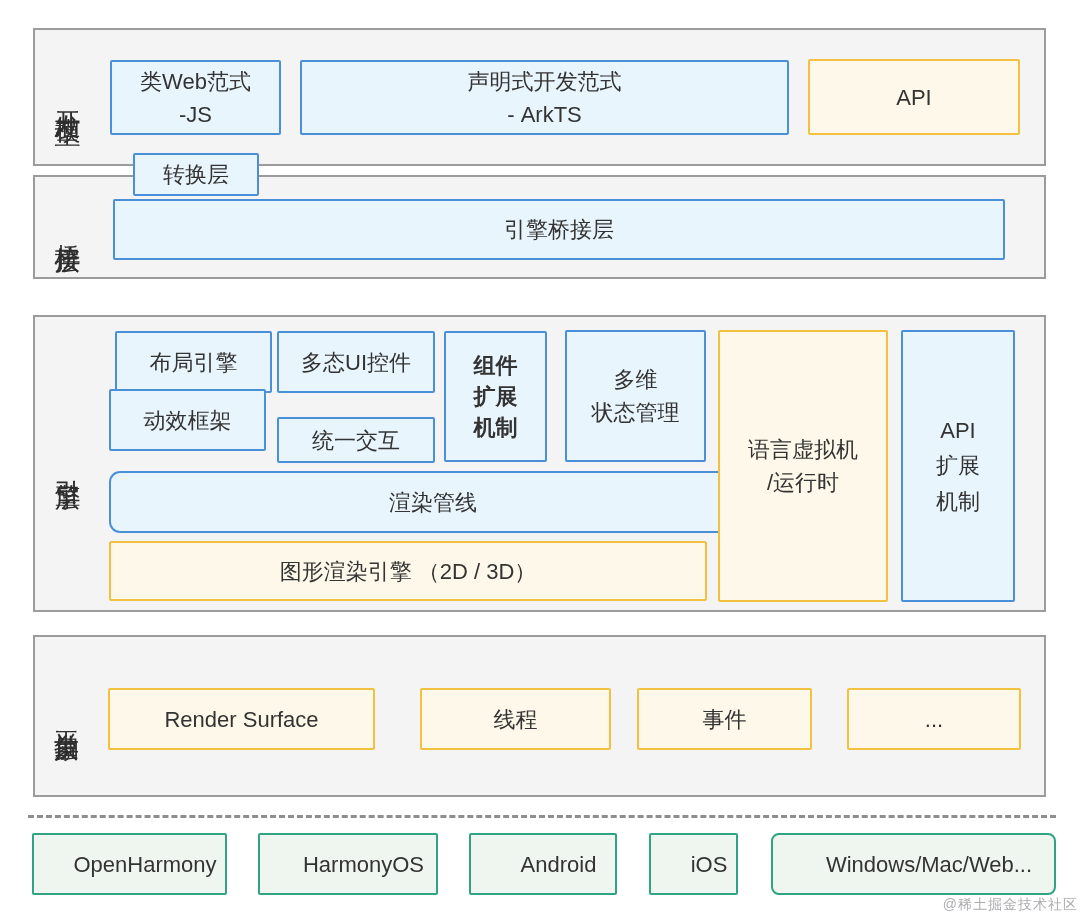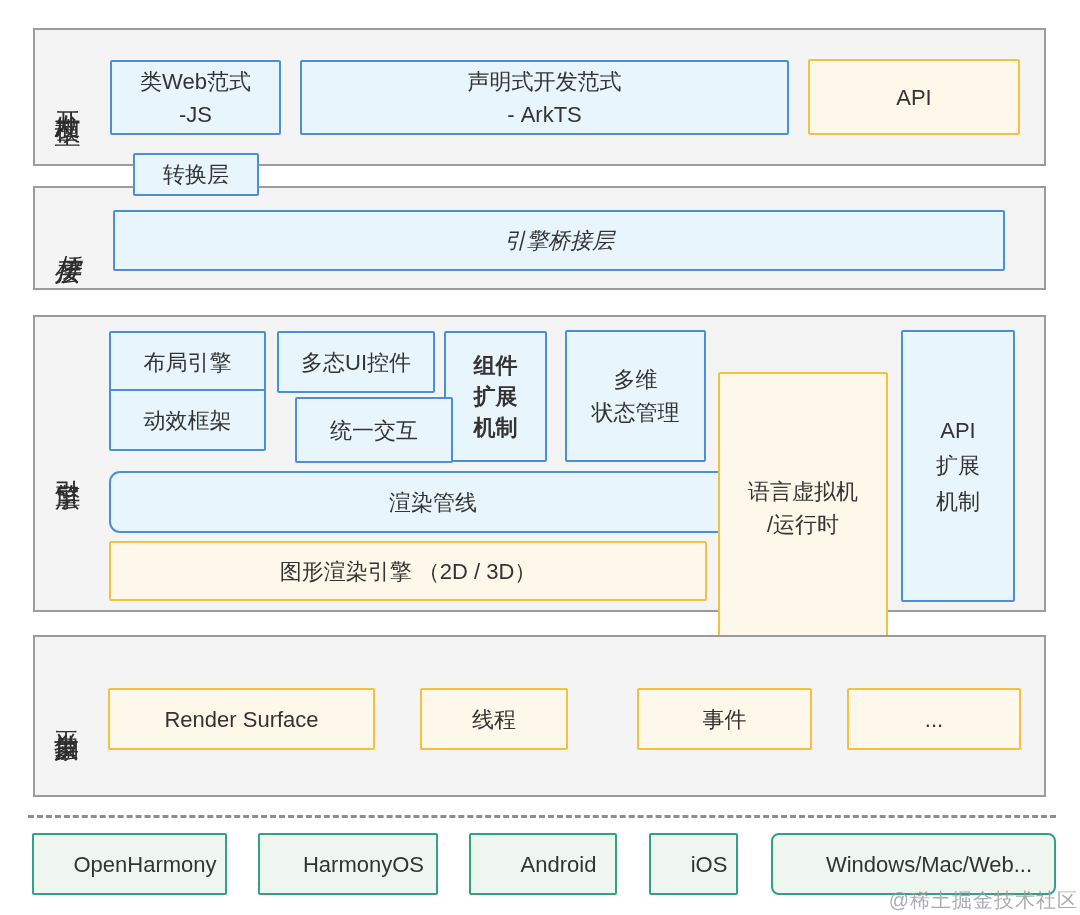--- a/index.html
+++ b/index.html
@@ -56,21 +56,21 @@
   .yellow{background:var(--yellow-fill);border:2px solid var(--yellow-border);}
   .green{background:var(--green-fill);border:2px solid var(--green-border);padding-left:31px;}
   .dashed{
     position:absolute;
     left:28px;top:815px;width:1028px;height:0;
     border-top:3px dashed #8e8e8e;
   }
   .watermark{
     position:absolute;
     right:2px;bottom:1px;
-    font-size:20px;
+    font-size:14px;
     color:var(--watermark);
     opacity:.85;
     letter-spacing:1px;
   }
 </style>
 </head>
 <body>
 
 <div id="canvas">
 
@@ -78,49 +78,49 @@
     <div class="vlabel">开发模型</div>
     <div class="box blue" style="left:75px;top:30px;width:171px;height:75px;">类Web范式
 -JS</div>
     <div class="box blue" style="left:265px;top:30px;width:489px;height:75px;">声明式开发范式
 - ArkTS</div>
     <div class="box yellow" style="left:773px;top:29px;width:212px;height:76px;">API</div>
   </div>
 
   <div class="box blue" style="left:133px;top:153px;width:126px;height:43px;z-index:5;">转换层</div>
 
-  <div class="section" style="left:33px;top:186px;width:1013px;height:104px;font-style:italic;">
+  <div class="section" style="left:33px;top:175px;width:1013px;height:104px;">
     <div class="vlabel">桥接层</div>
     <div class="box blue" style="left:78px;top:22px;width:892px;height:61px;">引擎桥接层</div>
   </div>
 
   <div class="section" style="left:33px;top:315px;width:1013px;height:297px;">
     <div class="vlabel">引擎层</div>
-    <div class="box blue" style="left:74px;top:14px;width:157px;height:62px;">布局引擎</div>
+    <div class="box blue" style="left:80px;top:14px;width:157px;height:62px;">布局引擎</div>
     <div class="box blue" style="left:242px;top:14px;width:158px;height:62px;text-align:center;">多态UI控件</div>
     <div class="box blue" style="left:409px;top:14px;width:103px;height:131px;line-height:1.42;font-weight:bold;">组件
 扩展
 机制</div>
     <div class="box blue" style="left:530px;top:13px;width:141px;height:132px;">多维
 状态管理</div>
     <div class="box blue" style="left:74px;top:72px;width:157px;height:62px;text-align:center;">动效框架</div>
-    <div class="box blue" style="left:242px;top:80px;width:158px;height:66px;margin-left:18px;">统一交互</div>
+    <div class="box blue" style="left:242px;top:100px;width:158px;height:46px;">统一交互</div>
     <div class="box blue" style="left:74px;top:154px;width:648px;height:62px;border-radius:11px;">渲染管线</div>
     <div class="box yellow" style="left:74px;top:224px;width:598px;height:60px;">图形渲染引擎 （2D / 3D）</div>
-    <div class="box yellow" style="left:683px;top:13px;width:170px;height:272px;margin-top:42px;">语言虚拟机
+    <div class="box yellow" style="left:683px;top:13px;width:170px;height:272px;">语言虚拟机
 /运行时</div>
     <div class="box blue" style="left:866px;top:13px;width:114px;height:272px;line-height:1.6;">API
 扩展
 机制</div>
   </div>
 
   <div class="section" style="left:33px;top:635px;width:1013px;height:162px;">
     <div class="vlabel" style="font-size:25px;letter-spacing:2px;">平台抽象层</div>
     <div class="box yellow" style="left:73px;top:51px;width:267px;height:62px;">Render Surface</div>
-    <div class="box yellow" style="left:385px;top:51px;width:148px;height:62px;">线程</div>
+    <div class="box yellow" style="left:385px;top:51px;width:191px;height:62px;">线程</div>
     <div class="box yellow" style="left:602px;top:51px;width:175px;height:62px;">事件</div>
     <div class="box yellow" style="left:812px;top:51px;width:174px;height:62px;">...</div>
   </div>
 
   <div class="dashed"></div>
 
   <div class="box green" style="left:32px;top:833px;width:195px;height:62px;">OpenHarmony</div>
   <div class="box green" style="left:258px;top:833px;width:180px;height:62px;">HarmonyOS</div>
   <div class="box green" style="left:469px;top:833px;width:148px;height:62px;">Android</div>
   <div class="box green" style="left:649px;top:833px;width:89px;height:62px;">iOS</div>

